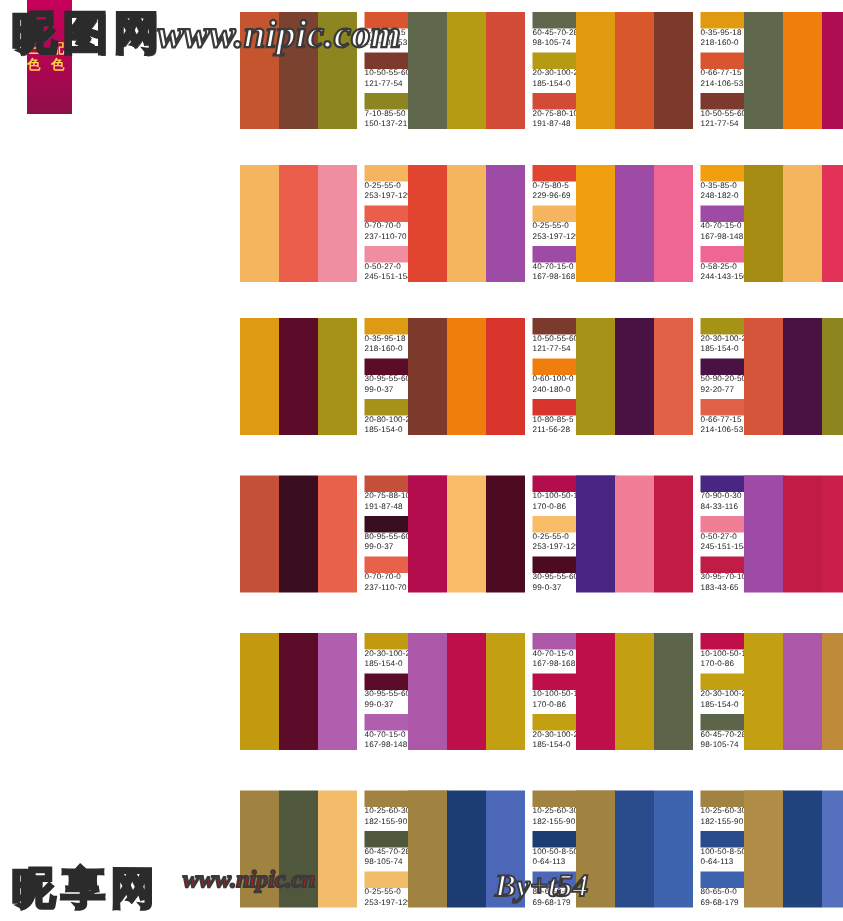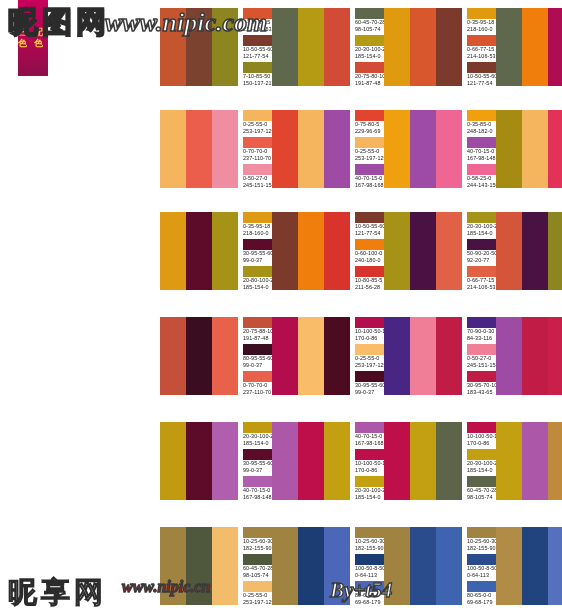--- a/index.html
+++ b/index.html
@@ -44,21 +44,21 @@
     left:8px;top:2px;font-size:30px;font-weight:bold;color:#ffffff;
     -webkit-text-stroke:2px #2b2b2b;text-shadow:1px 1px 0 #444;
     letter-spacing:4px;font-family:"DejaVu Sans", sans-serif;
   }
   .wm-top-url{
     left:105px;top:8px;font-size:26px;font-weight:bold;color:#ffffff;
     -webkit-text-stroke:1.5px #3a3a3a;letter-spacing:0px;
     font-family:"Liberation Serif", serif;font-style:italic;
   }
   .wm-bot-cn{
-    left:8px;top:573px;font-size:29px;font-weight:normal;color:#ffffff;
+    left:8px;top:573px;font-size:29px;font-weight:bold;color:#ffffff;
     -webkit-text-stroke:2px #2b2b2b;letter-spacing:4px;
     font-family:"DejaVu Sans", sans-serif;
   }
   .wm-bot-url{
     left:122px;top:578px;font-size:16px;font-weight:bold;color:#b91c1c;
     -webkit-text-stroke:1.4px #3a3a3a;font-style:italic;
     font-family:"Liberation Serif", serif;
   }
   .wm-bot-by{
     left:330px;top:578px;font-size:21px;font-weight:bold;color:#ffffff;

